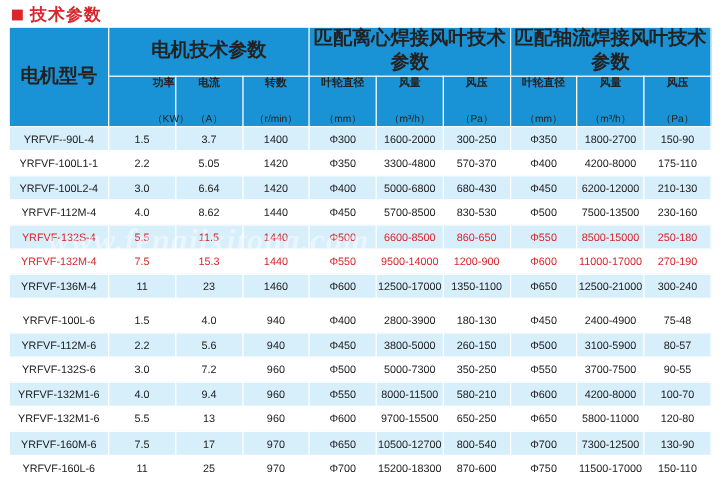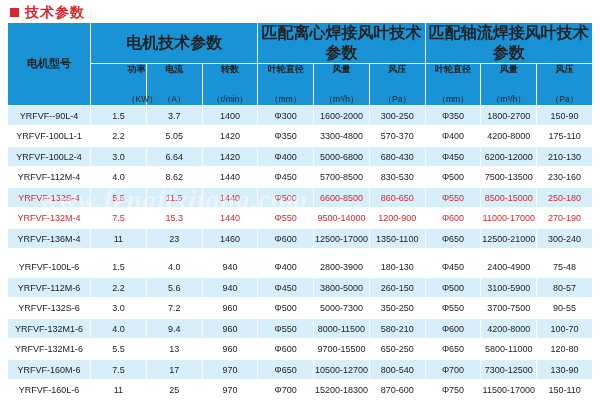--- a/index.html
+++ b/index.html
@@ -78,21 +78,21 @@
     font-weight: bold;
     font-size: 10px;
     line-height: 1.25;
     padding: 3px 1px;
   }
   thead th.group {
     font-size: 16px;
     height: 22px;
   }
   thead th.modelcol {
-    font-size: 11px;
+    font-size: 16px;
   }
   thead th .unit {
     display: block;
     font-weight: normal;
     font-size: 8.5px;
     margin-top: 19px;
   }
   tbody td {
     height: 19.5px;
     background: #d7eefb;

